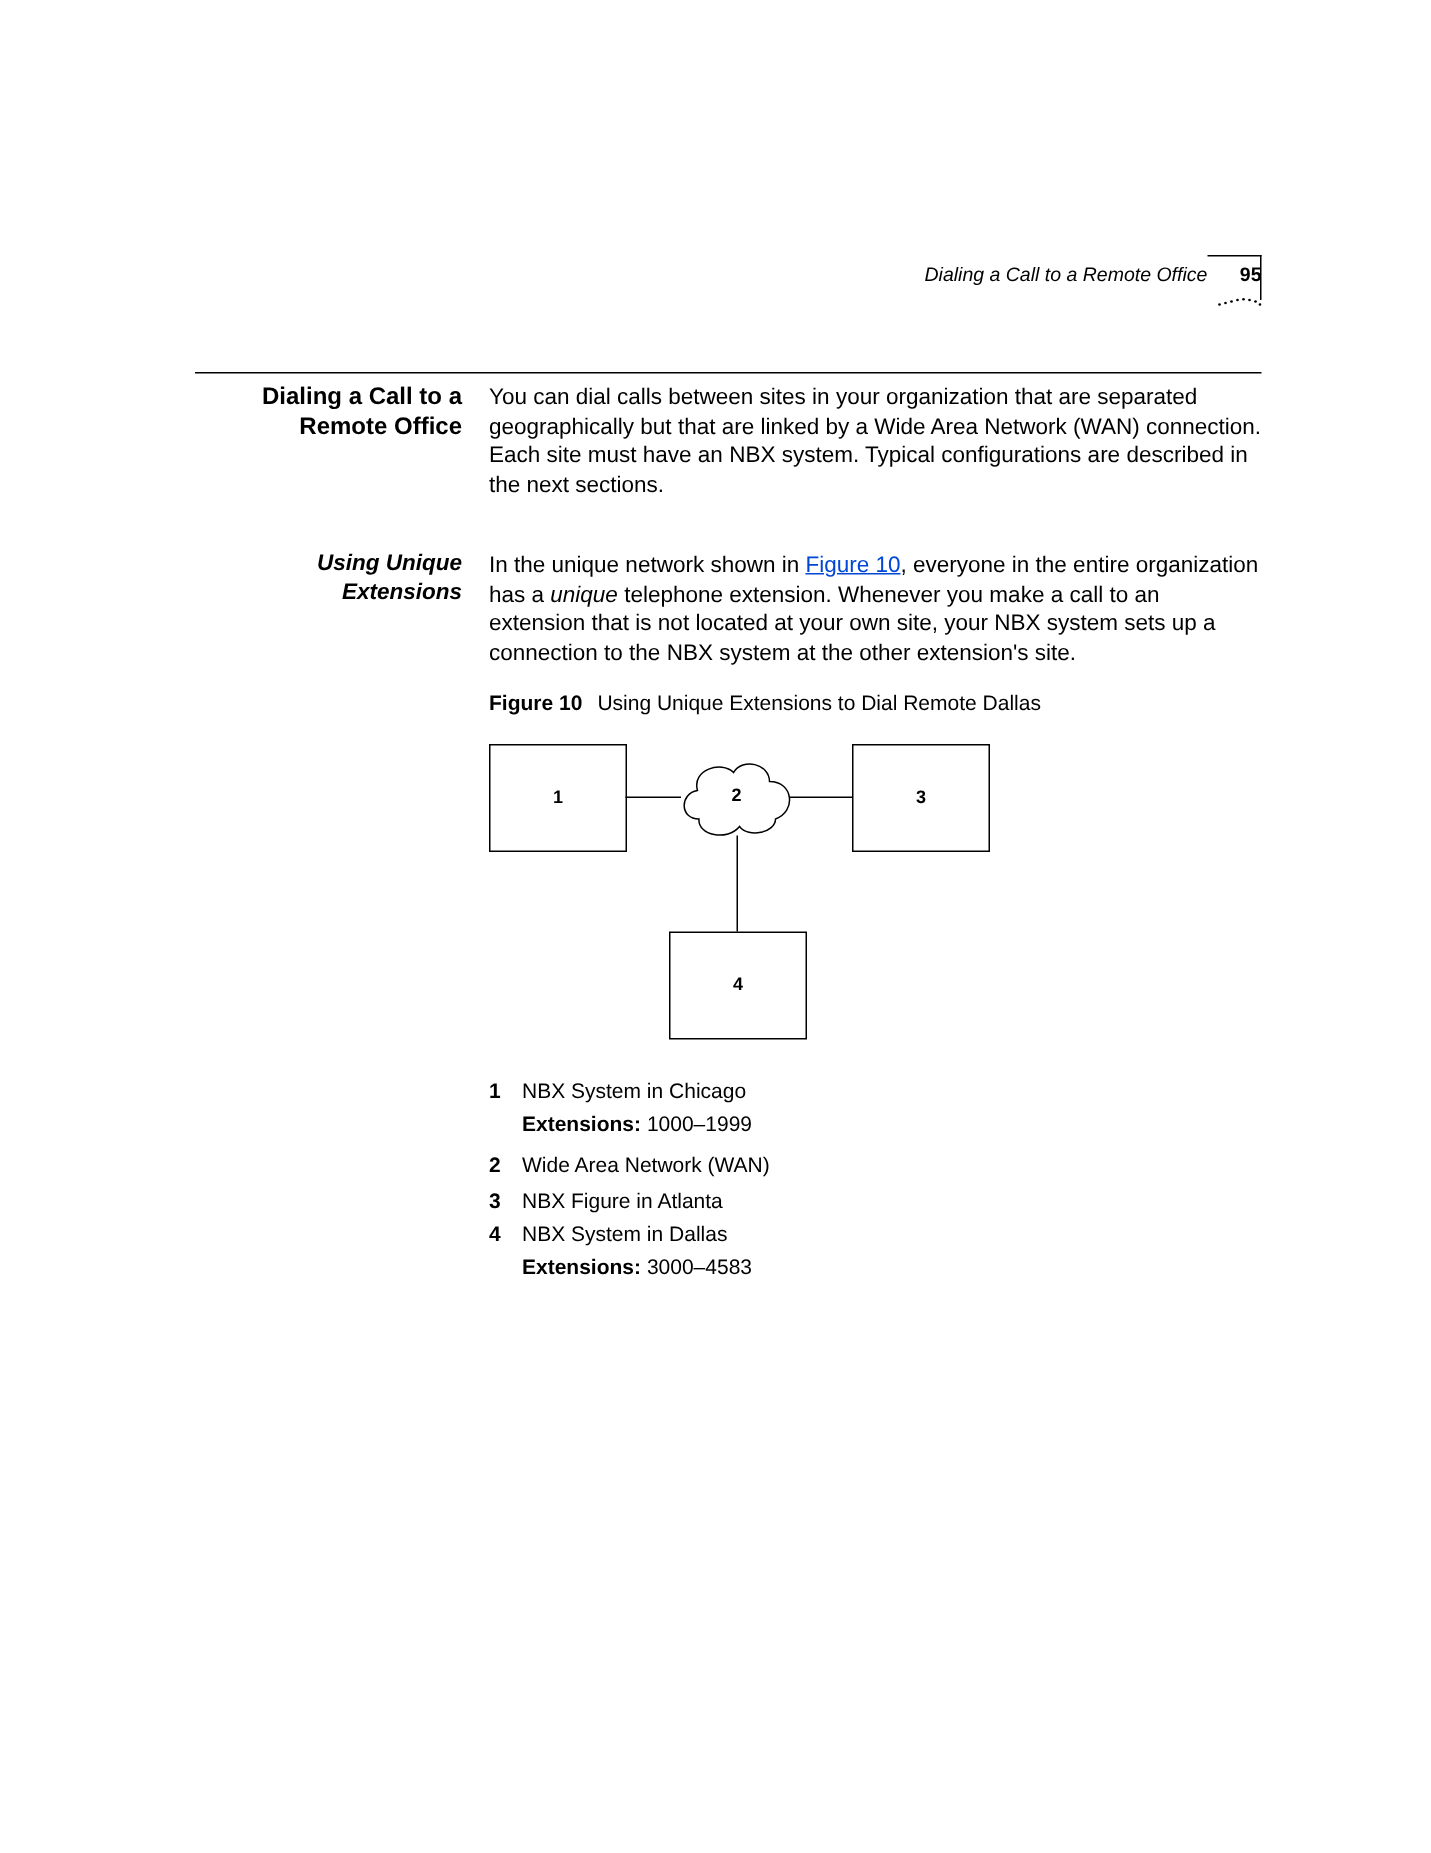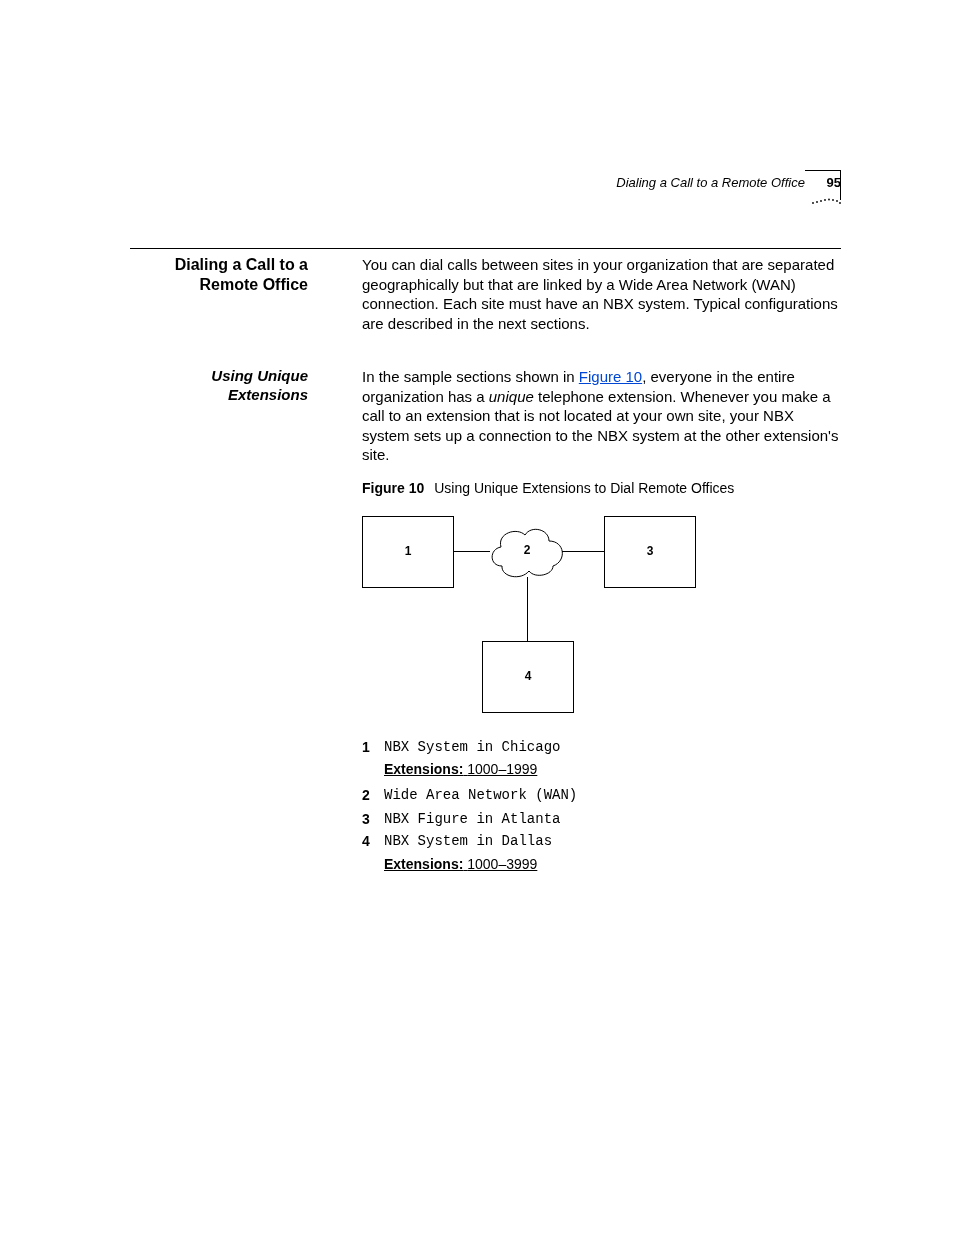--- a/index.html
+++ b/index.html
@@ -72,21 +72,20 @@
     box-sizing: border-box;
     font-weight: bold;
     font-size: 16px;
     line-height: 1.25;
   }
   .side.sub { font-size: 15px; font-style: italic; }
   .body {
     flex: 1;
     font-size: 15px;
     line-height: 1.3;
-    margin-left: 36px;
   }
   .body p { margin: 0 0 14px 0; }
   .link { color: #0047d6; text-decoration: underline; }
   em.it { }
   .figcap {
     font-size: 14px;
     margin: 14px 0 14px 0;
   }
   .figcap .flabel { font-weight: bold; margin-right: 10px; }
   .diagram {
@@ -120,22 +119,22 @@
     left: 0; top: 0; width: 100%; height: 100%;
     display: flex; align-items: center; justify-content: center;
     font-size: 12px; font-weight: bold;
   }
   .hline, .vline { position: absolute; background: #000; }
   .hline { height: 1px; }
   .vline { width: 1px; }
   .legend { font-size: 14px; }
   .legend .li { display: flex; margin-bottom: 4px; }
   .legend .num { font-weight: bold; width: 22px; }
-  .legend .txt { flex: 1; font-family: Liberation Mono, monospace; }
-  .legend .sub { margin-left: 22px; margin-bottom: 8px; text-decoration: underline; }
+  .legend .txt { flex: 1; }
+  .legend .sub { margin-left: 22px; margin-bottom: 8px; }
   .legend .sub .k { font-weight: bold; }
 </style>
 </head>
 <body>
 
 <div class="page">
 
   <div class="head-rule"></div>
   <div class="head-vr"></div>
   <div class="running-head">
@@ -162,25 +161,25 @@
       <div class="side">Dialing a Call to a Remote Office</div>
       <div class="body">
         <p>You can dial calls between sites in your organization that are separated geographically but that are linked by a Wide Area Network (WAN) connection. Each site must have an NBX system. Typical configurations are described in the next sections.</p>
       </div>
     </div>
 
     <div class="row" style="margin-top:20px">
       <div class="side sub">Using Unique Extensions</div>
       <div class="body">
         <p>
-          <span>In the sample sections shown in </span><a class="link">Figure 10</a><span>, everyone in the entire organization has a </span><em class="it">unique</em><span> telephone extension. Whenever you make a call to an extension that is not located at your own site, your NBX system sets up a connection to the NBX system at the other extension's site.</span>
+          <span>In the unique network shown in </span><a class="link">Figure 10</a><span>, everyone in the entire organization has a </span><em class="it">unique</em><span> telephone extension. Whenever you make a call to an extension that is not located at your own site, your NBX system sets up a connection to the NBX system at the other extension's site.</span>
         </p>
 
         <div class="figcap">
-          <span class="flabel">Figure 10</span><span>Using Unique Extensions to Dial Remote Offices</span>
+          <span class="flabel">Figure 10</span><span>Using Unique Extensions to Dial Remote Dallas</span>
         </div>
 
         <div class="diagram">
           <div class="box" style="left:0; top:5px">1</div>
           <div class="cloud">
             <svg width="80" height="60">
               <path d="M15 45 C 2 45 2 28 14 26 C 10 12 30 6 38 14 C 44 4 62 8 62 20 C 78 20 80 40 66 45 C 66 54 48 58 42 50 C 34 60 14 56 15 45 Z" fill="#fff" stroke="#000" stroke-width="1"></path>
             </svg>
             <div class="lbl">2</div>
           </div>
@@ -211,20 +210,20 @@
             <div class="num">3</div>
             <div class="txt">NBX Figure in Atlanta</div>
           </div>
 
           <div class="li">
             <div class="num">4</div>
             <div class="txt">NBX System in Dallas</div>
           </div>
           <div class="sub">
             <span class="k">Extensions:</span>
-            <span>1000–3999</span>
+            <span>3000–4583</span>
           </div>
         </div>
 
       </div>
     </div>
   </div>
 </div>
 
 </body></html>

